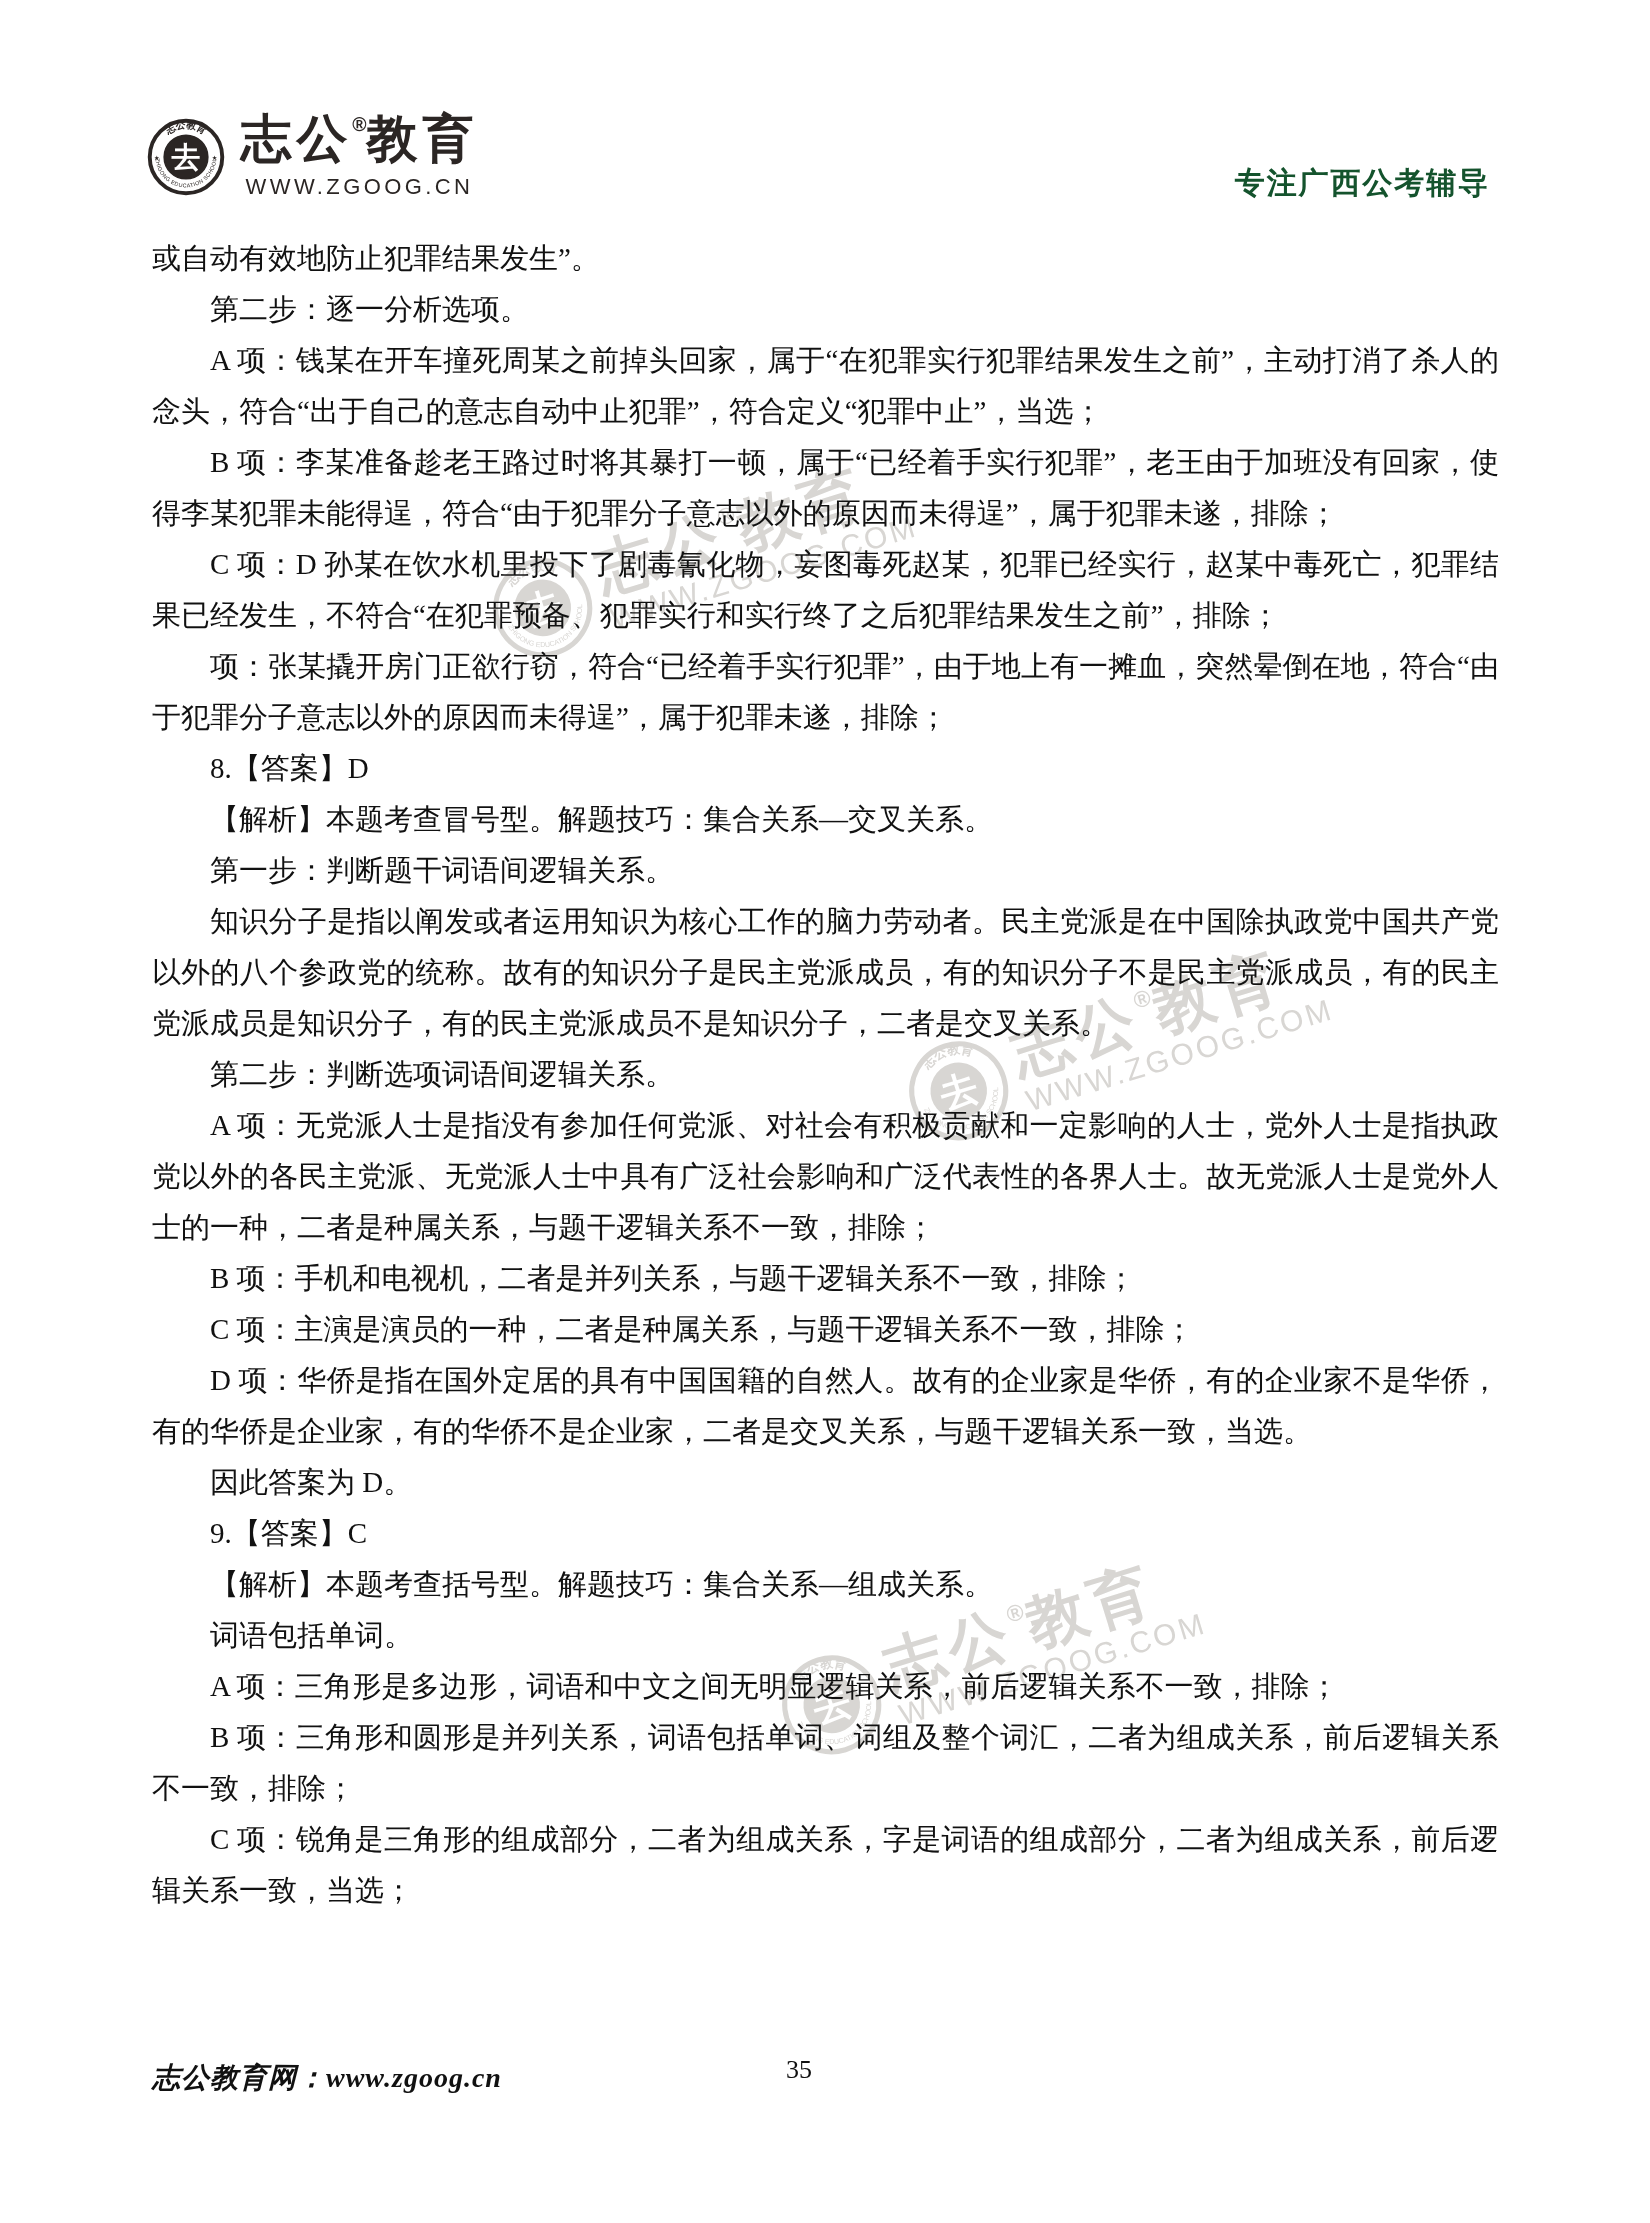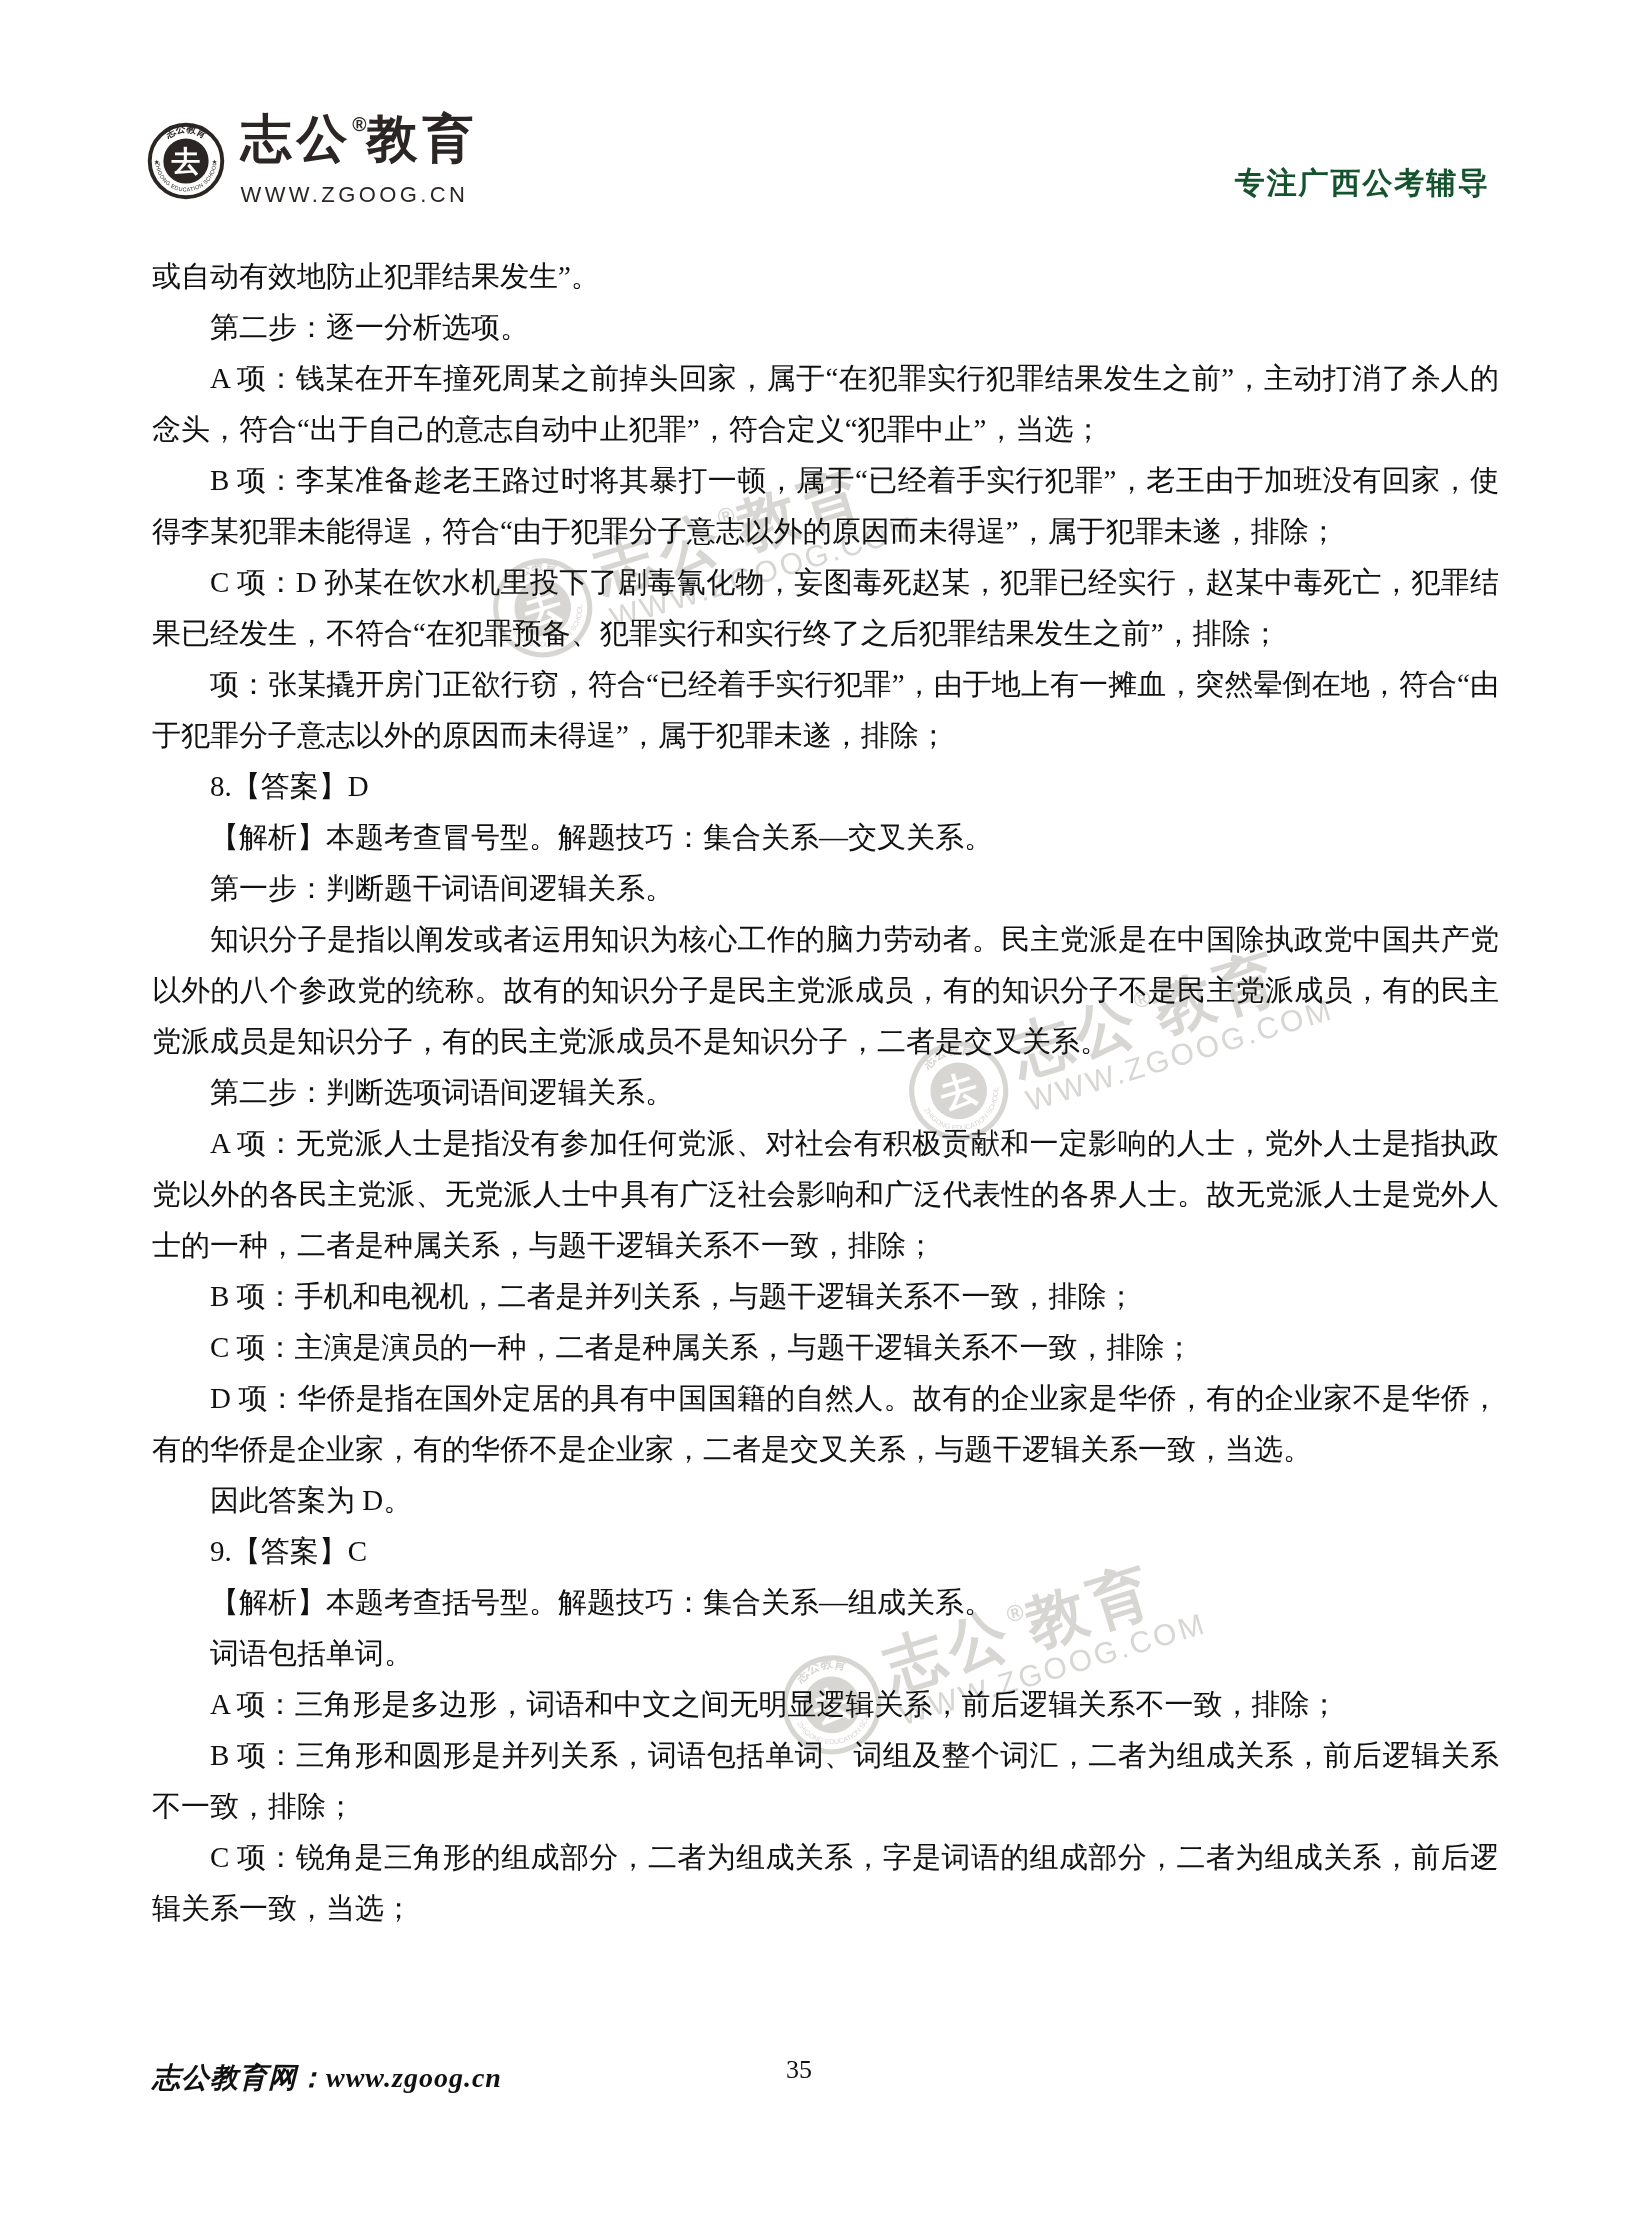--- a/index.html
+++ b/index.html
@@ -20,21 +20,21 @@
   }
   .seal{flex:0 0 auto;}
   .brand-name{
     font-family:"Liberation Sans","DejaVu Sans",sans-serif;
     font-weight:900;font-size:51px;line-height:1;
     letter-spacing:4.9px;white-space:nowrap;color:#2b2624;
   }
   .brand-name .reg{font-size:19.4px;vertical-align:25px;letter-spacing:0;}
   .brand-url{
     font-family:"Liberation Sans","DejaVu Sans",sans-serif;
-    font-size:22px;letter-spacing:3.4px;margin-top:18px;color:#2b2624;
+    font-size:22px;letter-spacing:3.4px;margin-top:10px;color:#2b2624;text-align:center;
   }
   .tagline{
     position:absolute;right:161px;top:163px;
     font-size:30px;font-weight:bold;letter-spacing:1.9px;color:#14532d;
   }
   
   .watermark{
     position:absolute;z-index:0;
     display:flex;align-items:center;gap:11.6px;
     transform:rotate(-17deg);
@@ -49,21 +49,21 @@
   .wm-url{
     font-family:"Liberation Sans","DejaVu Sans",sans-serif;
     font-size:30px;letter-spacing:2.9px;margin-top:1.9px;
   }
   .wm1{left:485px;top:509px;}
   .wm2{left:901px;top:992px;}
   .wm3{left:774px;top:1606px;}
   
   .doc-body{
     position:absolute;z-index:1;
-    left:152px;top:251px;width:1347px;
+    left:152px;top:233px;width:1347px;
     font-size:29px;line-height:51px;
     text-align:justify;
   }
   .doc-body p{margin:0;}
   .doc-body p.indent{text-indent:2em;}
   
   .footer-site{
     position:absolute;z-index:1;left:152px;top:2059px;
     font-size:28px;font-weight:bold;letter-spacing:1px;font-style:italic;
   }

